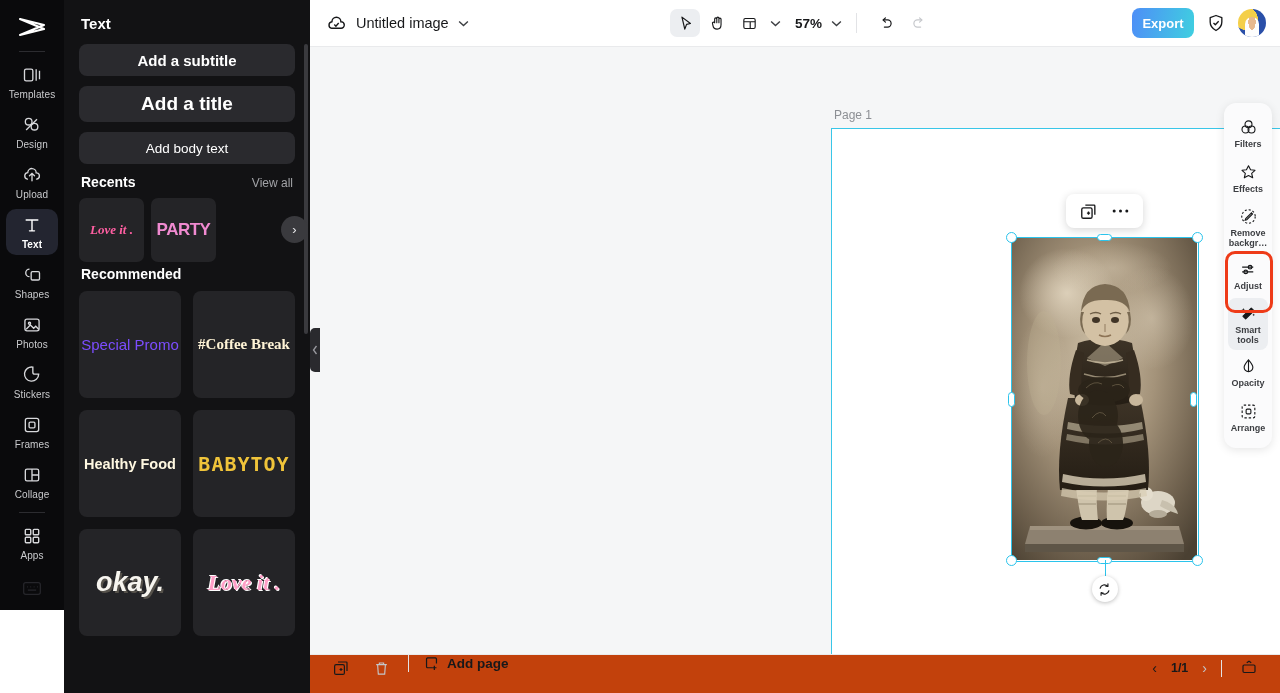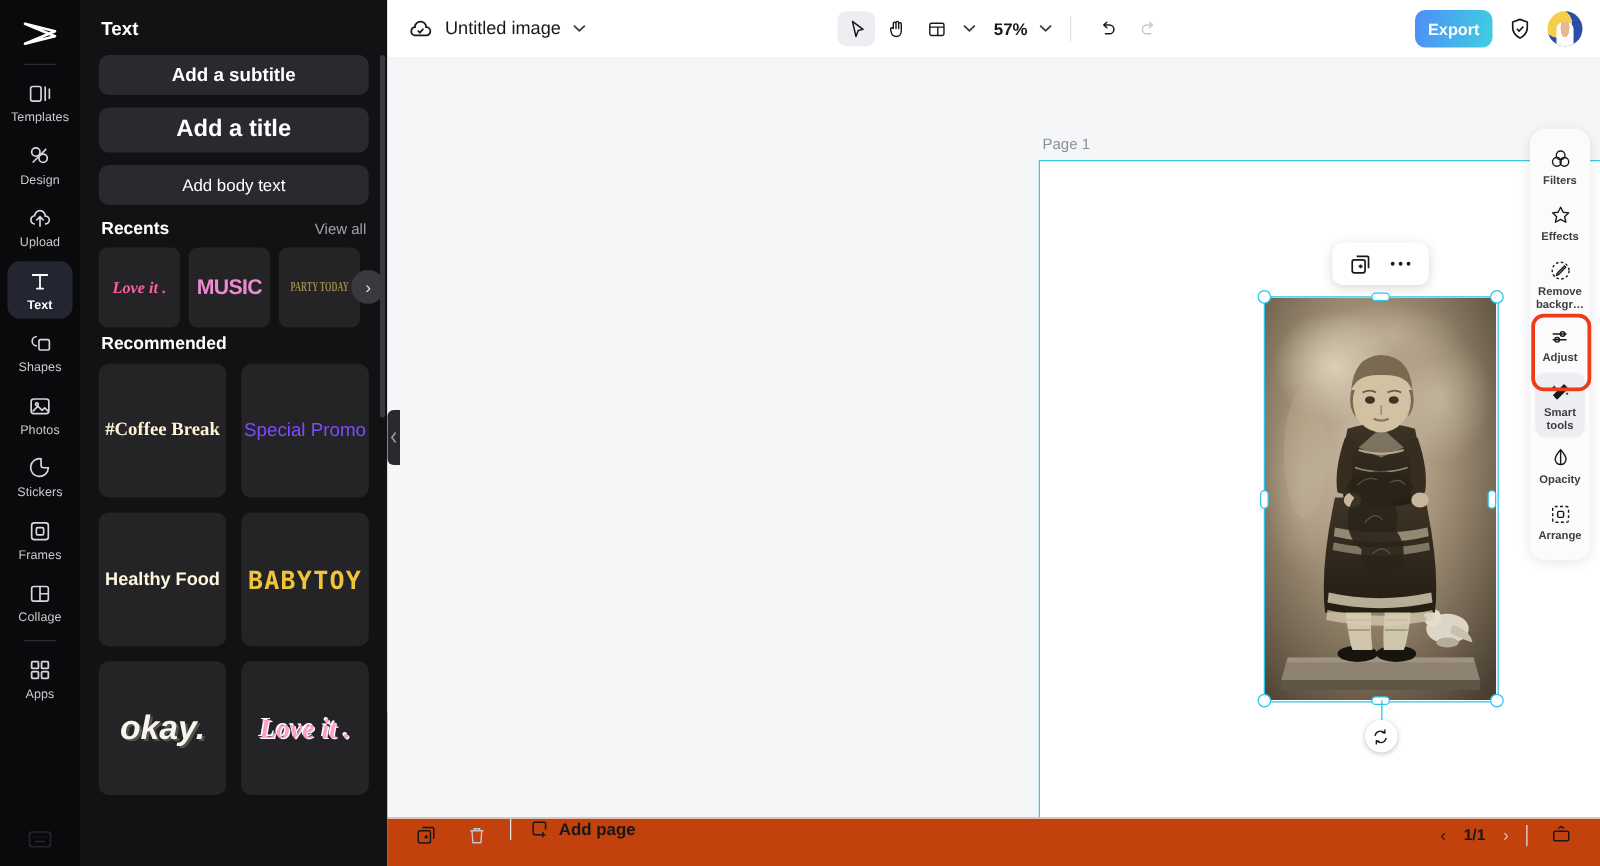--- a/index.html
+++ b/index.html
@@ -5,21 +5,21 @@
   * { box-sizing: border-box; margin: 0; padding: 0; }
   html, body {
     width: 1280px; height: 693px;
     font-family: "Liberation Sans", sans-serif;
     background: #ffffff; overflow: hidden;
   }
   .app { position: relative; width: 1280px; height: 693px; display: flex; }
 
   
   .rail {
-    width: 64px; height: 693px; background: #0a0a0c;
+    width: 64px; height: 610px; background: #0a0a0c;
     display: flex; flex-direction: column; align-items: center;
     padding-top: 10px; flex: 0 0 64px; position: relative;
   }
   .rail-logo { width: 40px; height: 34px; display:flex; align-items:center; justify-content:center; margin-bottom: 4px;}
   .rail-sep { width: 26px; height: 1px; background: #2c2c30; margin: 3px 0 7px; }
   .rail-item {
     width: 52px; height: 46px; border-radius: 10px;
     display: flex; flex-direction: column; align-items: center; justify-content: center;
     gap: 3px; margin-bottom: 4px; cursor: pointer;
   }
@@ -300,38 +300,35 @@
     <div class="sec-head">
       <span class="h">Recents</span>
       <span class="a">View all</span>
     </div>
 
     <div class="recents">
       <div class="rcard">
         <span class="tx-loveit">Love it .</span>
       </div>
       <div class="rcard">
-        <span class="tx-music">MUSIC</span>
-      </div>
-      <div class="rcard">
-        <span class="tx-party">PARTY TODAY</span>
+        <span class="tx-music">PARTY</span>
       </div>
       <div class="car-next">›</div>
     </div>
 
     <div class="sec-head" style="margin-top:4px;">
       <span class="h">Recommended</span>
     </div>
 
     <div class="rec-grid">
       <div class="tcard">
+        <span class="tx-promo">Special Promo</span>
+      </div>
+      <div class="tcard">
         <span class="tx-coffee">#Coffee Break</span>
-      </div>
-      <div class="tcard">
-        <span class="tx-promo">Special Promo</span>
       </div>
       <div class="tcard">
         <span class="tx-healthy">Healthy Food</span>
       </div>
       <div class="tcard">
         <span class="tx-babytoy">BABYTOY</span>
       </div>
       <div class="tcard">
         <span class="tx-okay">okay.</span>
       </div>

